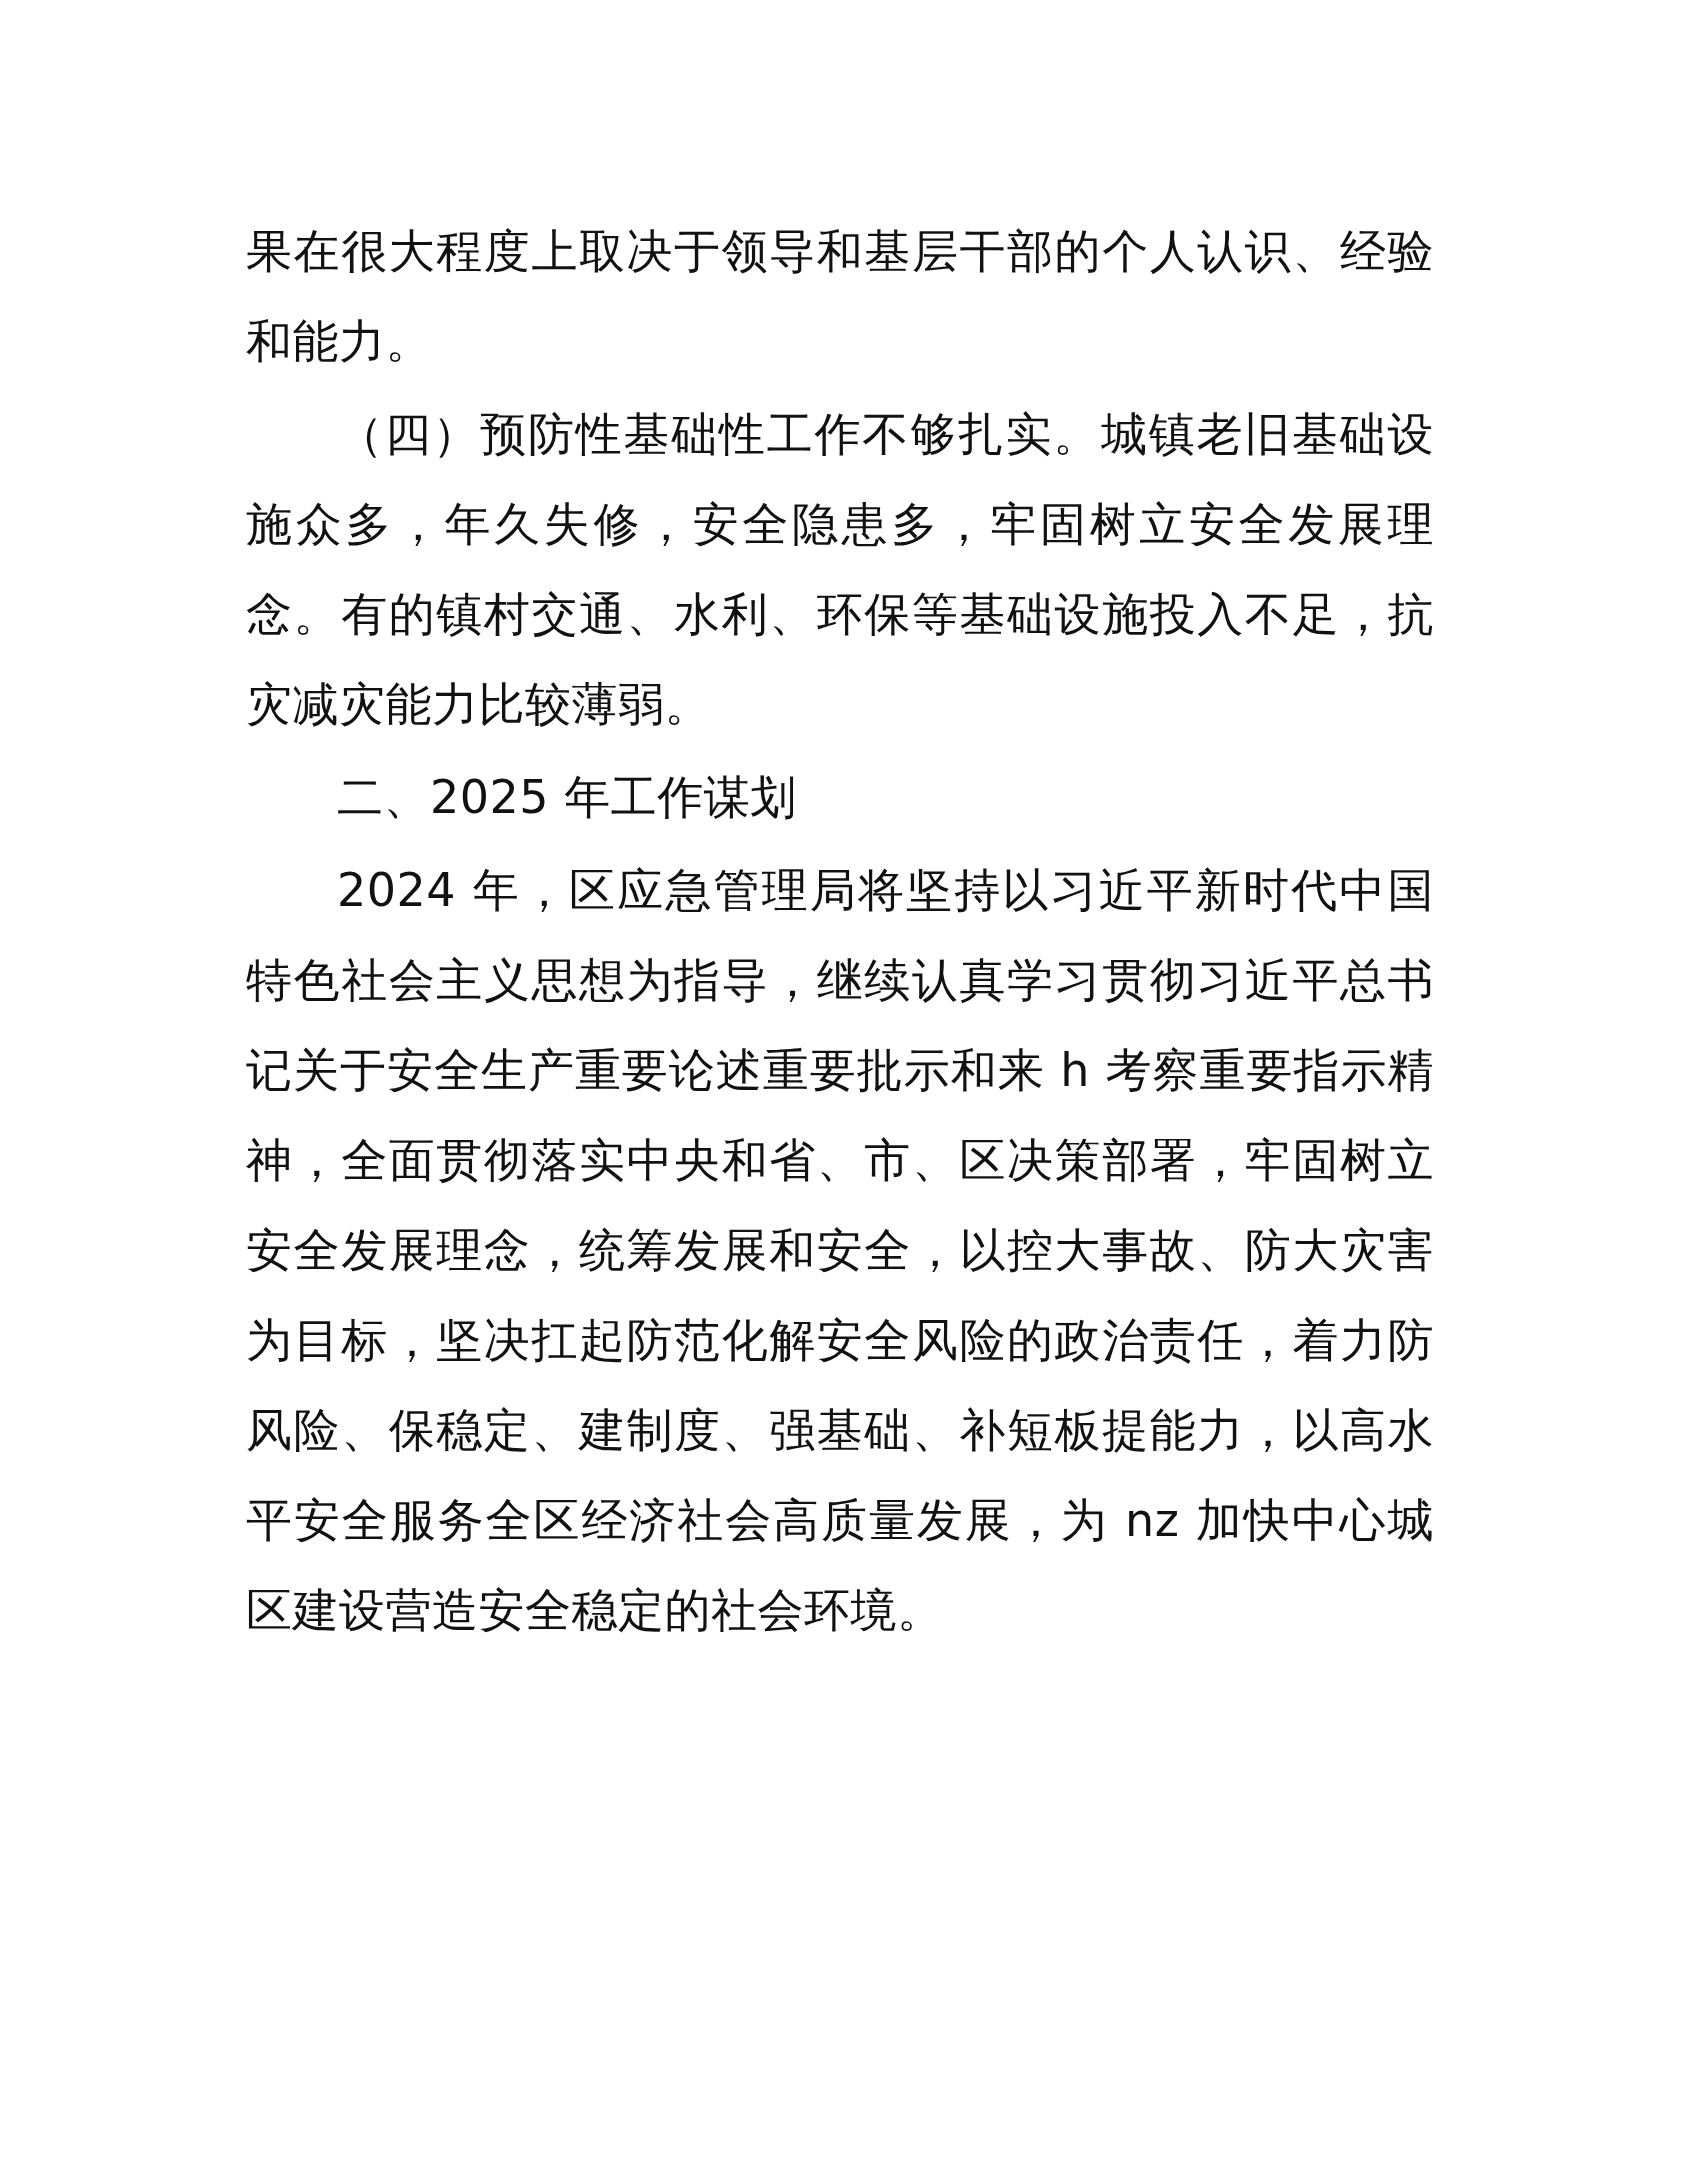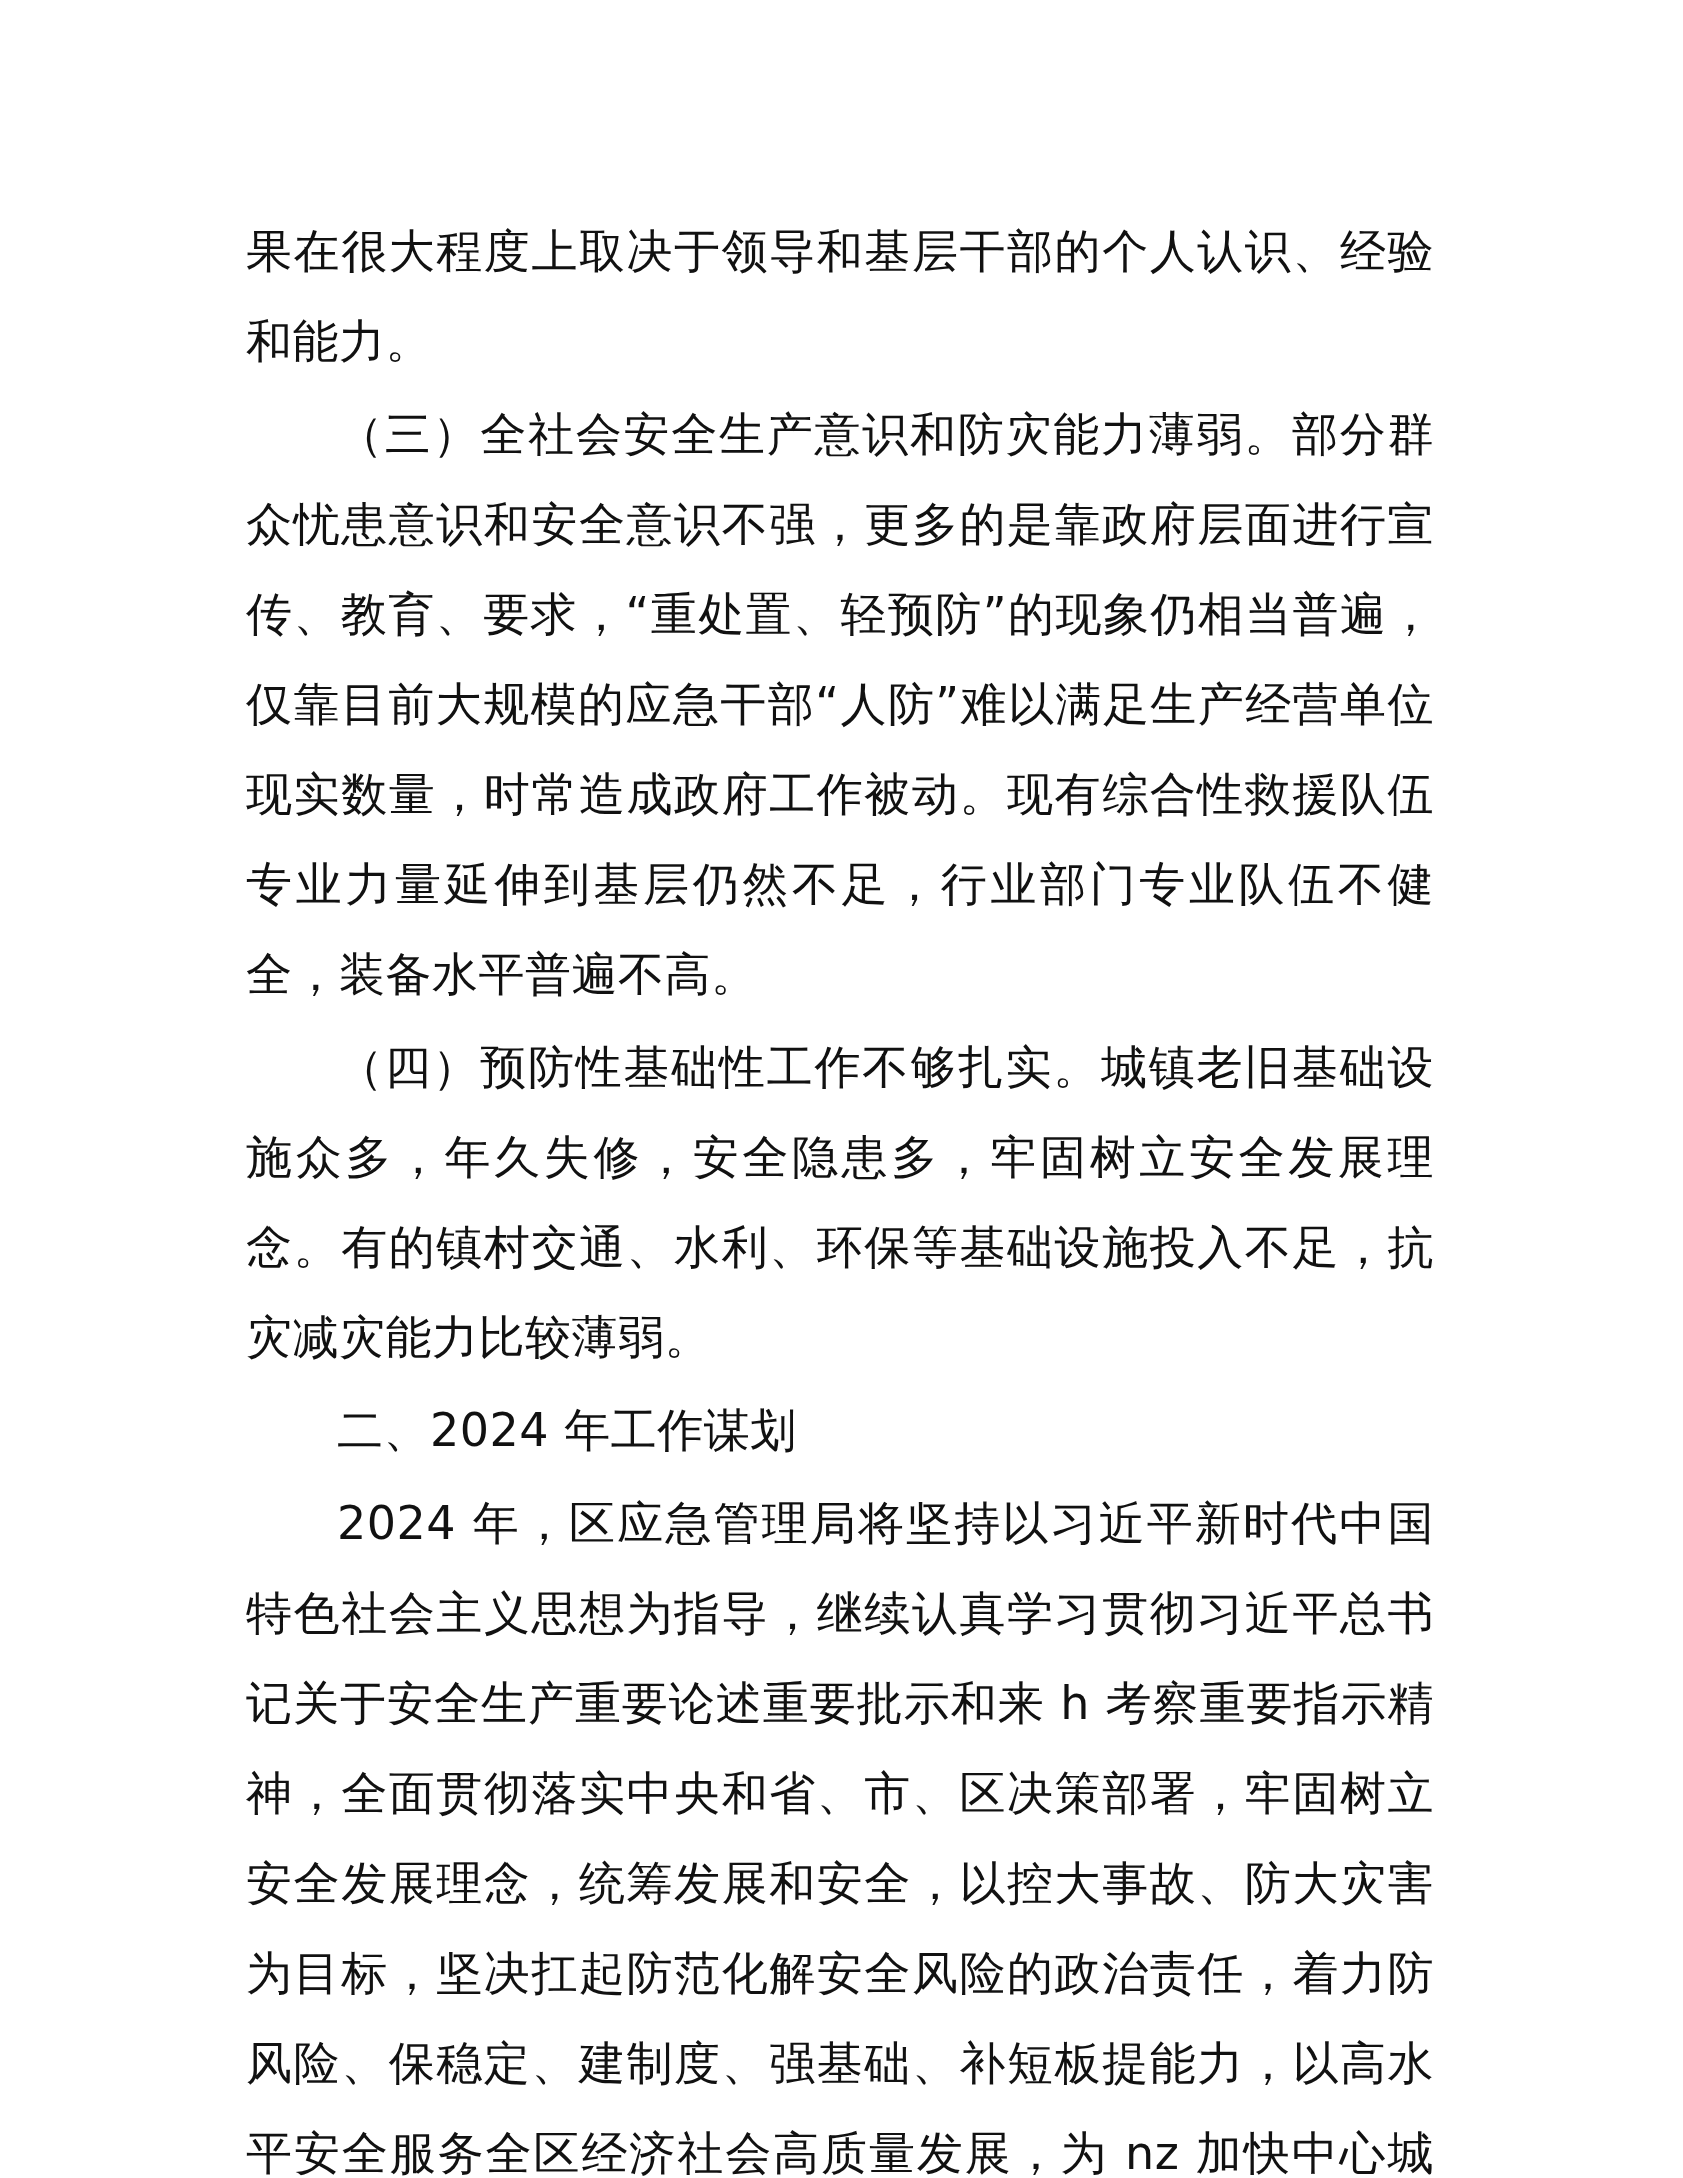--- a/index.html
+++ b/index.html
@@ -9,18 +9,17 @@
         line-height:90px;color:#111;letter-spacing:0.5px;}
   .para{margin:0;text-align:justify;text-align-last:left;}
   .para.indent{text-indent:91px;}
   .para.gap{margin-top:3px;}
 </style>
 </head>
 <body>
 
 <div class="page">
   <p class="para">果在很大程度上取决于领导和基层干部的个人认识、经验和能力。</p>
-  <p class="para indent gap">（三）全社会安全生产意识和防灾能力薄弱。部分群众忧患意识和安全意识不强，更多的是靠政府层面进行宣传、教育、要求，“重处置、轻预防”的现象仍相当普遍，仅靠目前大规模的应急干部“人防”难以满足生产经营单位现实数量，时常造成政府工作被动。现有综合性救援队伍专业力量延伸到基层仍然不足，行业部门专业队伍不健全，装备水平普遍不高。</p>
   <p class="para indent gap">（四）预防性基础性工作不够扎实。城镇老旧基础设施众多，年久失修，安全隐患多，牢固树立安全发展理念。有的镇村交通、水利、环保等基础设施投入不足，抗灾减灾能力比较薄弱。</p>
-  <p class="para indent gap">二、2024 年工作谋划</p>
+  <p class="para indent gap">二、2025 年工作谋划</p>
   <p class="para indent gap">2024 年，区应急管理局将坚持以习近平新时代中国特色社会主义思想为指导，继续认真学习贯彻习近平总书记关于安全生产重要论述重要批示和来 h 考察重要指示精神，全面贯彻落实中央和省、市、区决策部署，牢固树立安全发展理念，统筹发展和安全，以控大事故、防大灾害为目标，坚决扛起防范化解安全风险的政治责任，着力防风险、保稳定、建制度、强基础、补短板提能力，以高水平安全服务全区经济社会高质量发展，为 nz 加快中心城区建设营造安全稳定的社会环境。</p>
 </div>
 
 
 </body></html>

